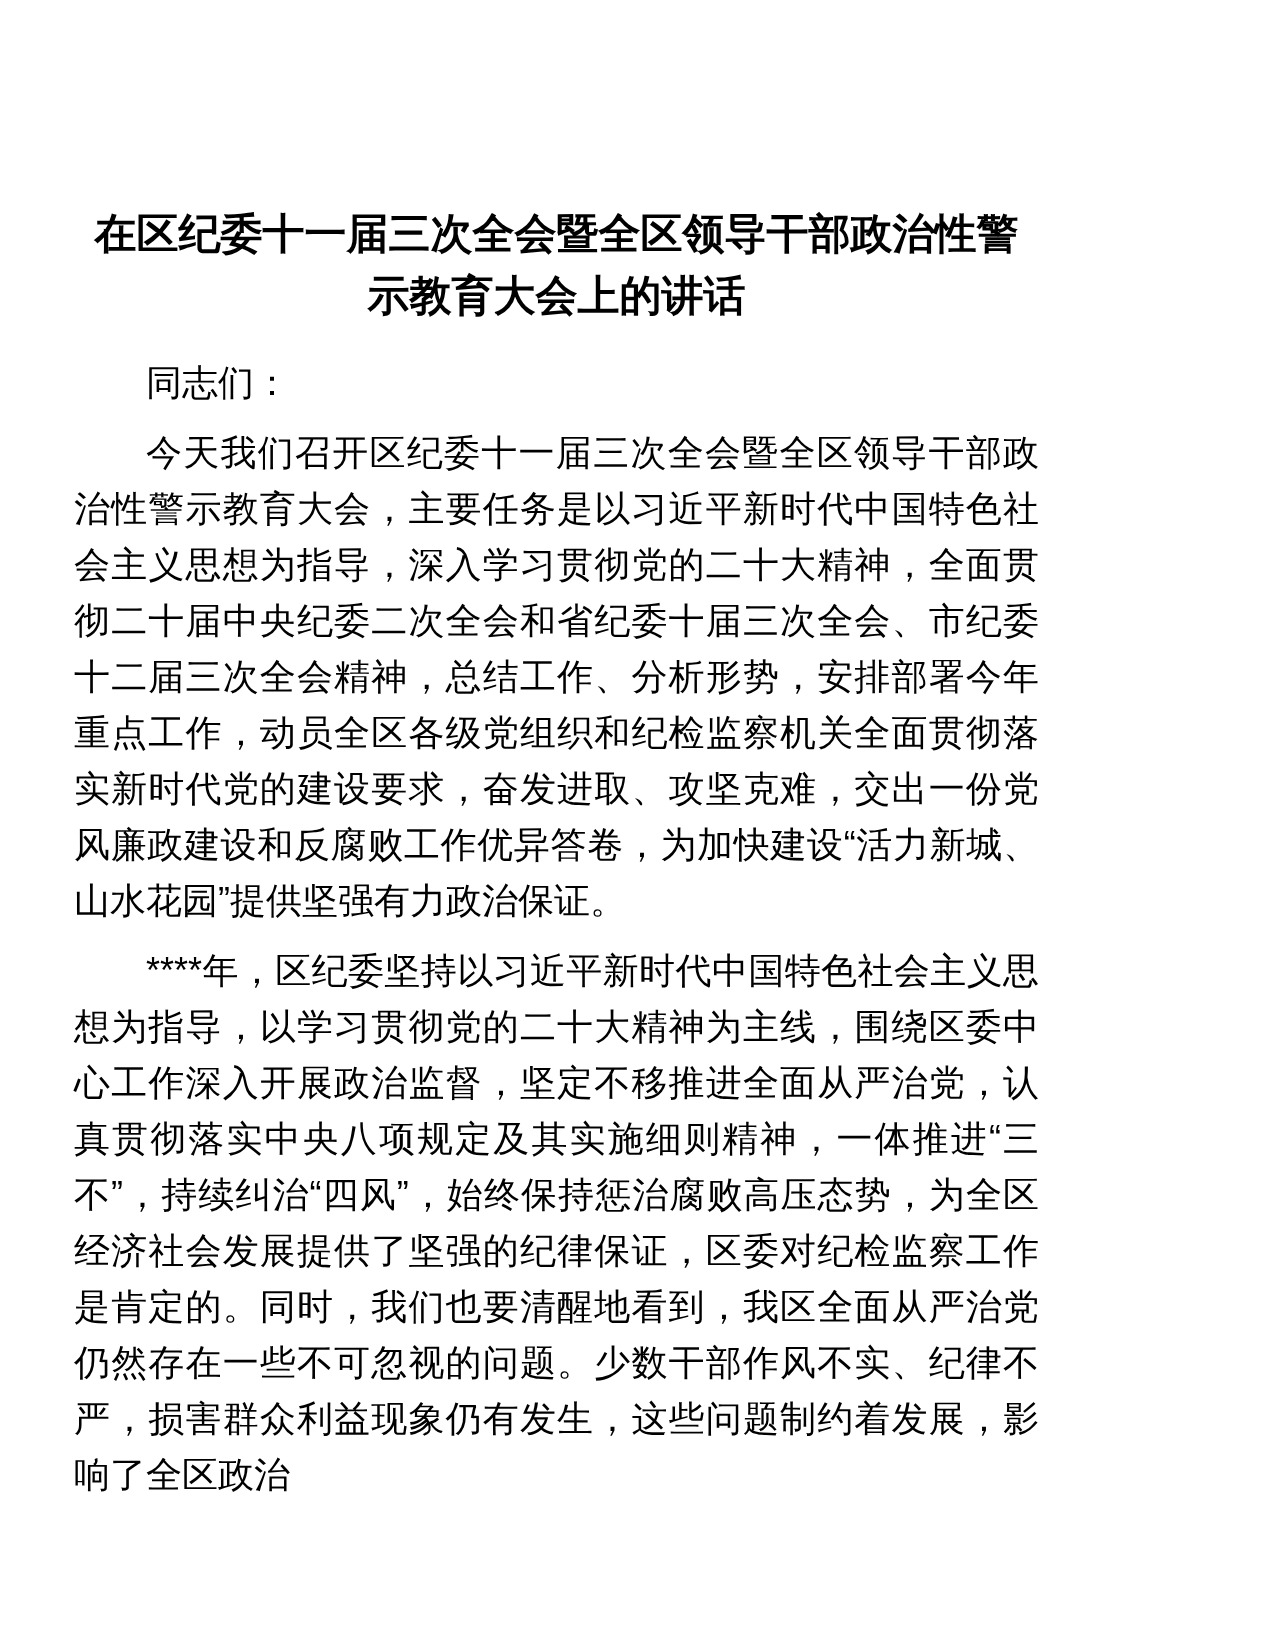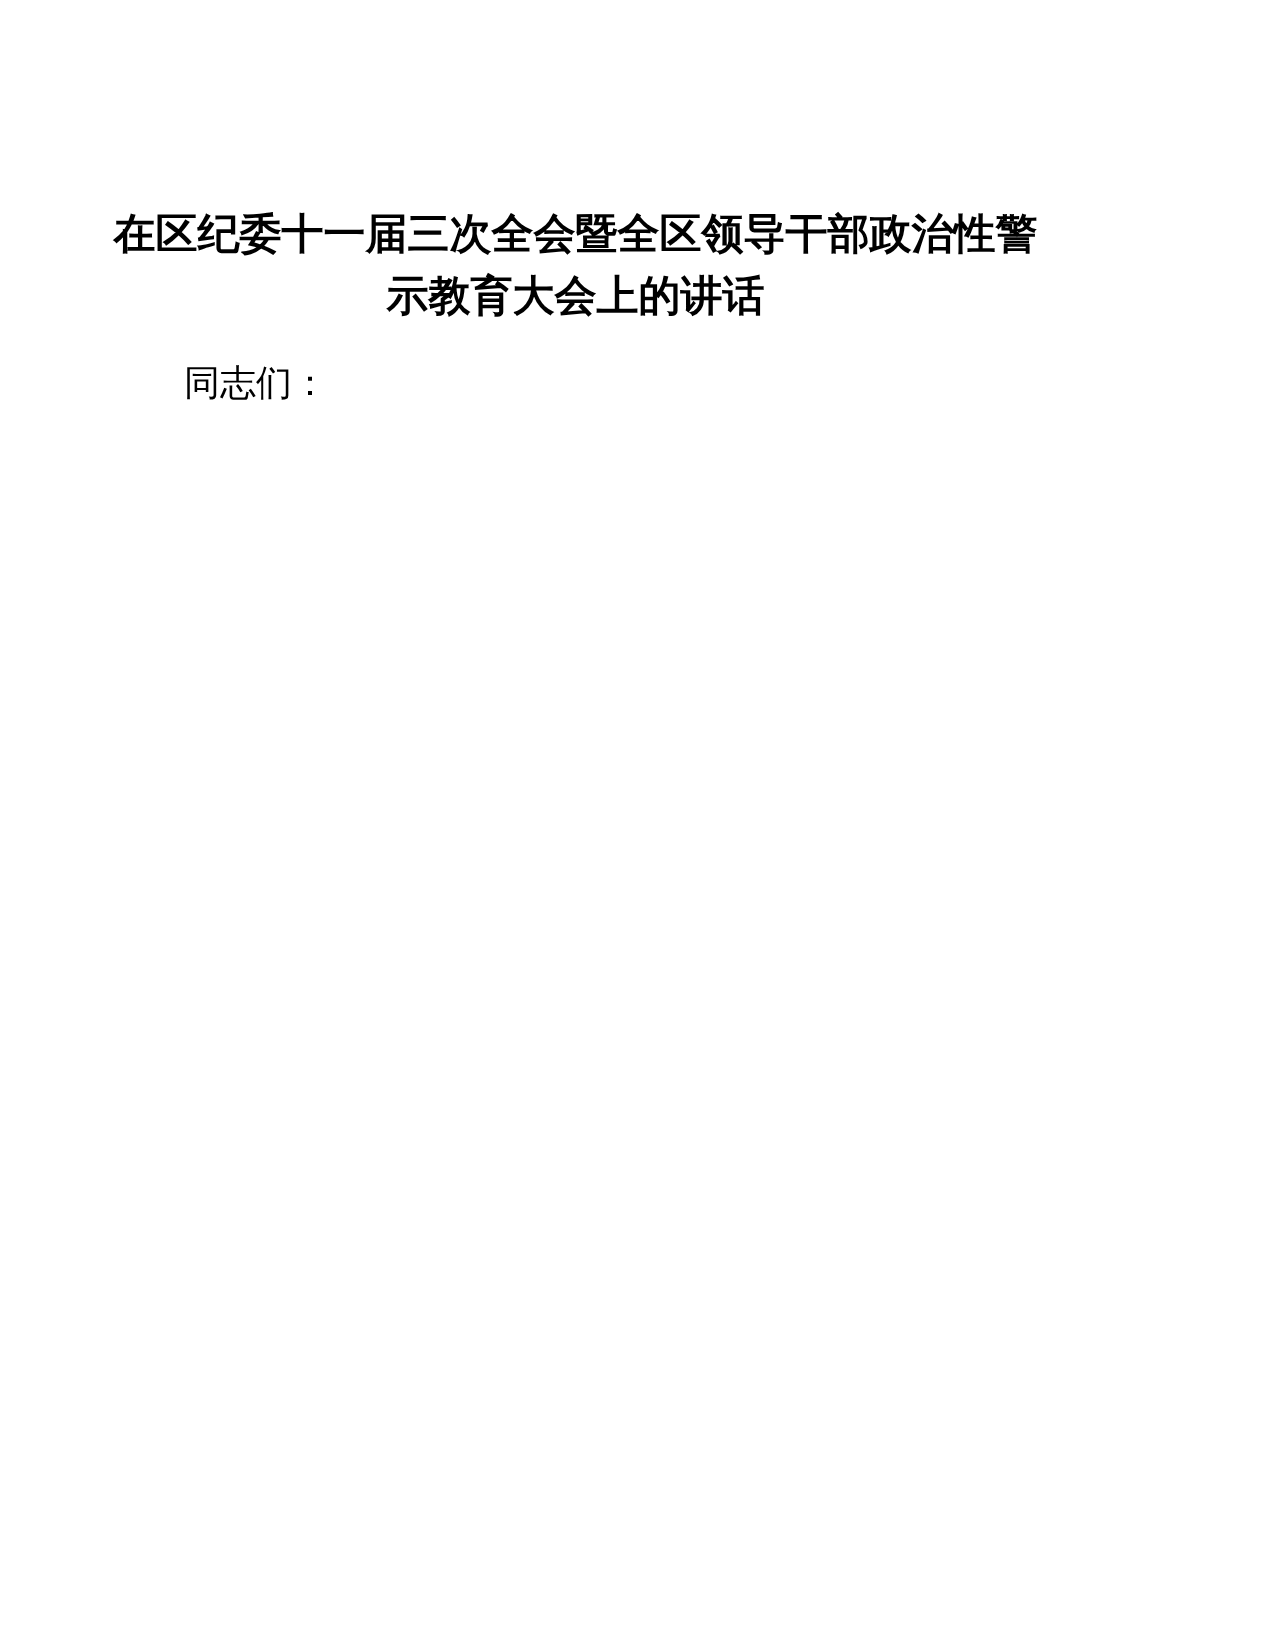--- a/index.html
+++ b/index.html
@@ -6,21 +6,21 @@
       margin: 0;
       padding: 0;
       background: #ffffff;
     }
     .page {
       position: relative;
       width: 1275px;
       height: 1650px;
       background: #ffffff;
       box-sizing: border-box;
-      padding: 203px 236px 0 112px;
+      padding: 203px 236px 0 74px;
       overflow: hidden;
       font-family: "Liberation Sans", sans-serif;
       color: #000000;
     }
     .doc-title {
       margin: 0 0 28px 0;
       font-size: 42px;
       line-height: 62px;
       font-weight: 700;
       text-align: center;
@@ -38,14 +38,16 @@
     }
   </style>
 </head>
 <body>
 
 <div class="page">
   <h1 class="doc-title">在区纪委十一届三次全会暨全区领导干部政治性警示教育大会上的讲话</h1>
 
   <p class="doc-paragraph">同志们：</p>
 
+  <p class="doc-paragraph">今天我们召开区纪委十一届三次全会暨全区领导干部政治性警示教育大会，主要任务是以习近平新时代中国特色社会主义思想为指导，深入学习贯彻党的二十大精神，全面贯彻二十届中央纪委二次全会和省纪委十届三次全会、市纪委十二届三次全会精神，总结工作、分析形势，安排部署今年重点工作，动员全区各级党组织和纪检监察机关全面贯彻落实新时代党的建设要求，奋发进取、攻坚克难，交出一份党风廉政建设和反腐败工作优异答卷，为加快建设“活力新城、山水花园”提供坚强有力政治保证。</p>
 
+  <p class="doc-paragraph">****年，区纪委坚持以习近平新时代中国特色社会主义思想为指导，以学习贯彻党的二十大精神为主线，围绕区委中心工作深入开展政治监督，坚定不移推进全面从严治党，认真贯彻落实中央八项规定及其实施细则精神，一体推进“三不”，持续纠治“四风”，始终保持惩治腐败高压态势，为全区经济社会发展提供了坚强的纪律保证，区委对纪检监察工作是肯定的。同时，我们也要清醒地看到，我区全面从严治党仍然存在一些不可忽视的问题。少数干部作风不实、纪律不严，损害群众利益现象仍有发生，这些问题制约着发展，影响了全区政治</p>
 </div>
 
 </body></html>

